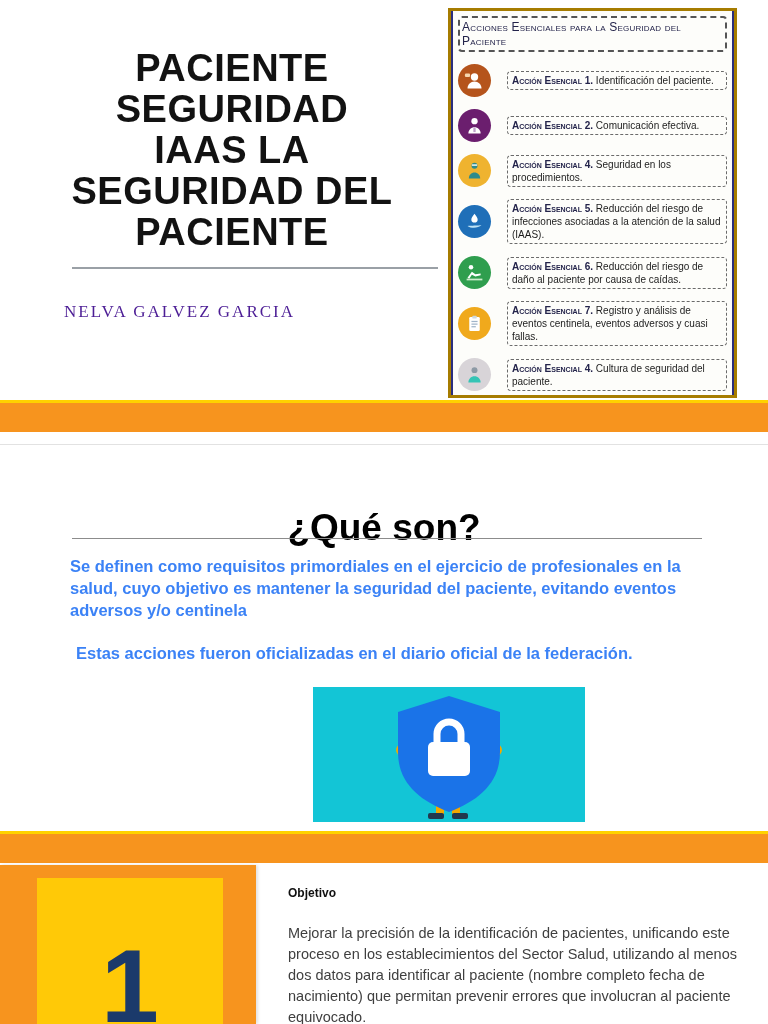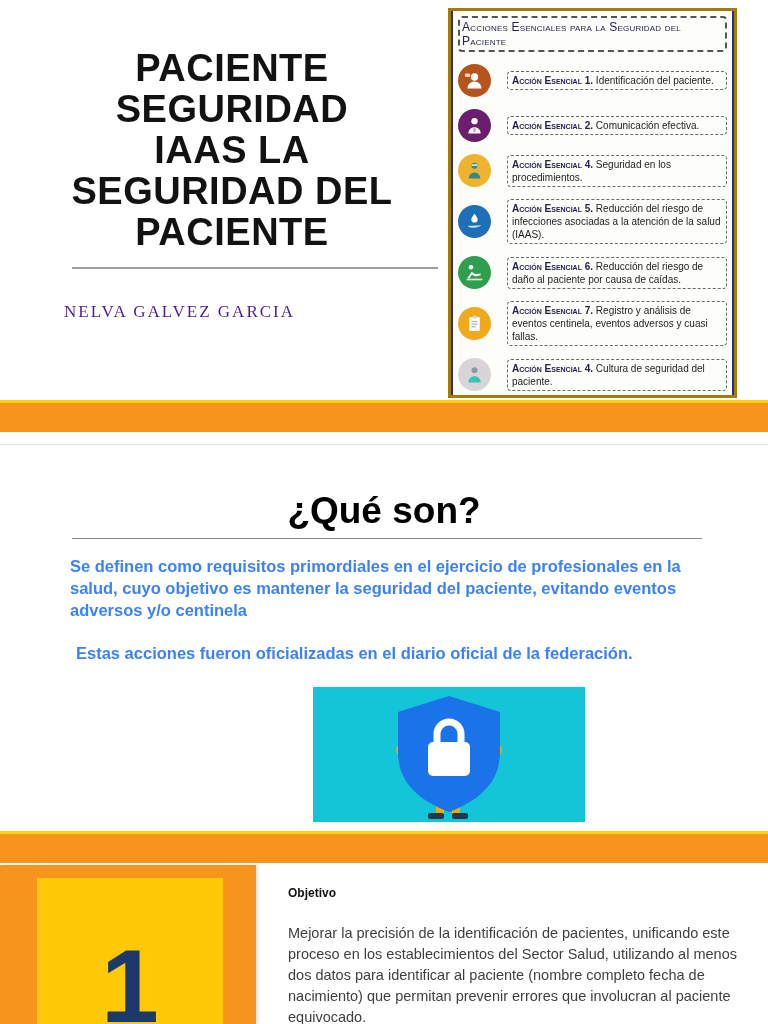--- a/index.html
+++ b/index.html
@@ -32,21 +32,21 @@
                display:flex; align-items:center; justify-content:center; }
   .item-icon svg { width:21px; height:21px; }
   .item-box { border:1.5px dashed #6a6a6a; border-radius:4px; padding:2px 4px;
               margin-left:16px; font-size:10px; line-height:1.3; color:#1c1c1c; flex:1; }
   .item-label { font-variant:small-caps; font-weight:bold; color:#23234a; }
   .ic1{background:#B5541C;} .ic2{background:#6B1E6E;} .ic3{background:#D42A2A;}
   .ic4{background:#EFB32F;} .ic5{background:#1F6FB8;} .ic6{background:#2F9E4E;}
   .ic7{background:#F0A91C;} .ic8{background:#D8D4D8;}
 
   
-  .s2-title { position:absolute; top:490px; left:0; width:768px; text-align:center;
+  .s2-title { position:absolute; top:507px; left:0; width:768px; text-align:center;
               font-size:37px; font-weight:bold; color:#000; }
   .s2-rule { position:absolute; top:538px; left:72px; width:630px; border-top:1.5px solid #8c8c8c; }
   .s2-p { position:absolute; left:70px; width:642px; font-size:16.5px; font-weight:bold;
           color:#3b82f6; line-height:1.33; }
   .s2-p1 { top:556px; }
   .s2-p2 { top:643px; left:76px; }
   .shield-fig { position:absolute; left:313px; top:687px; width:272px; height:135px;
                 background:#13C5D6; display:flex; align-items:flex-end; justify-content:center; }
 
   

